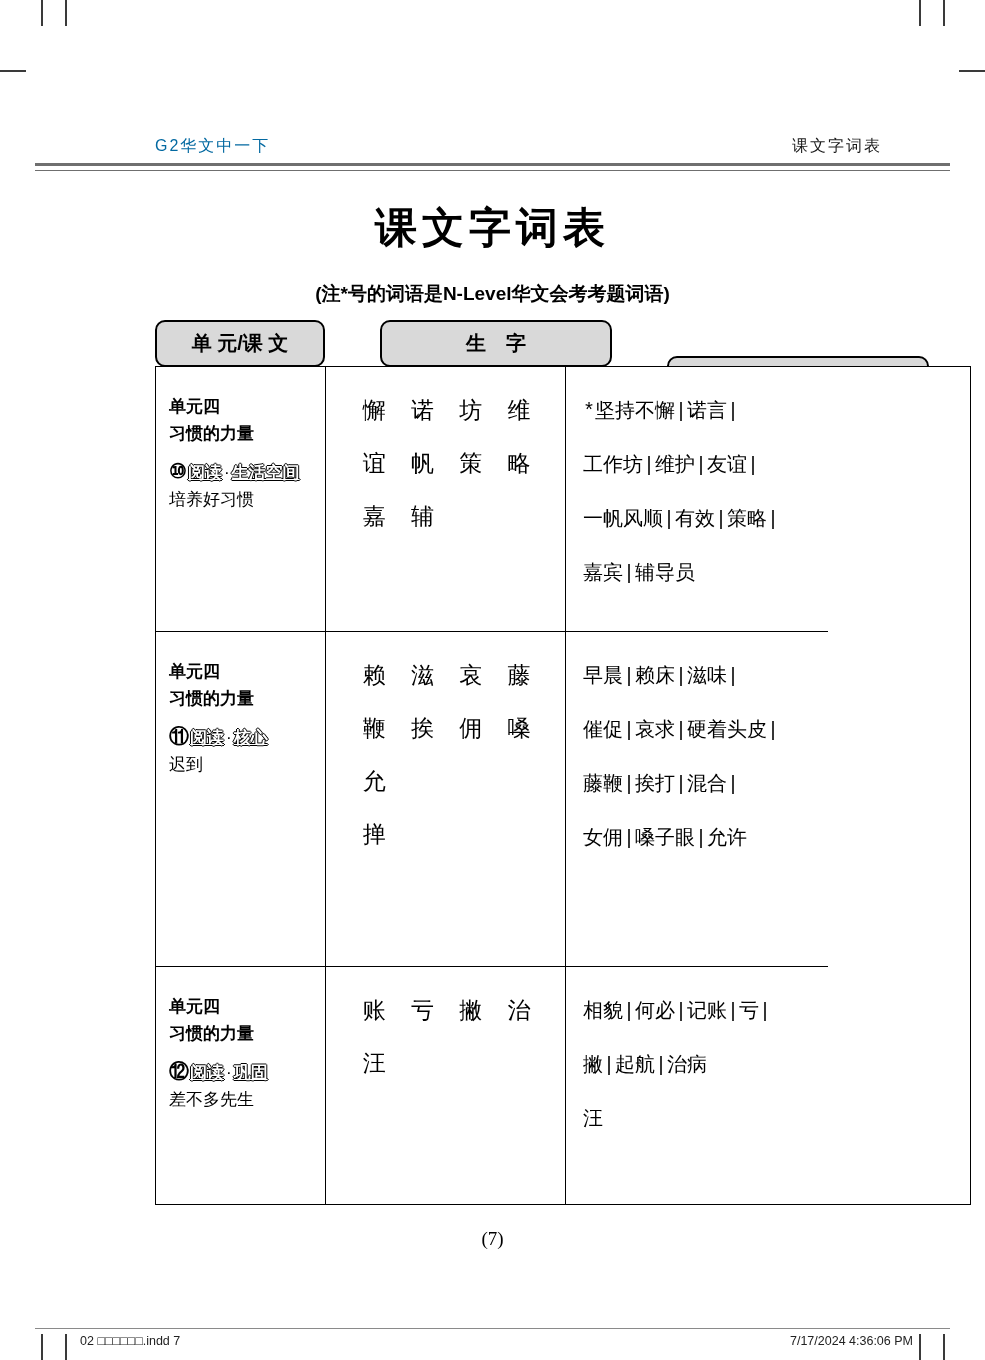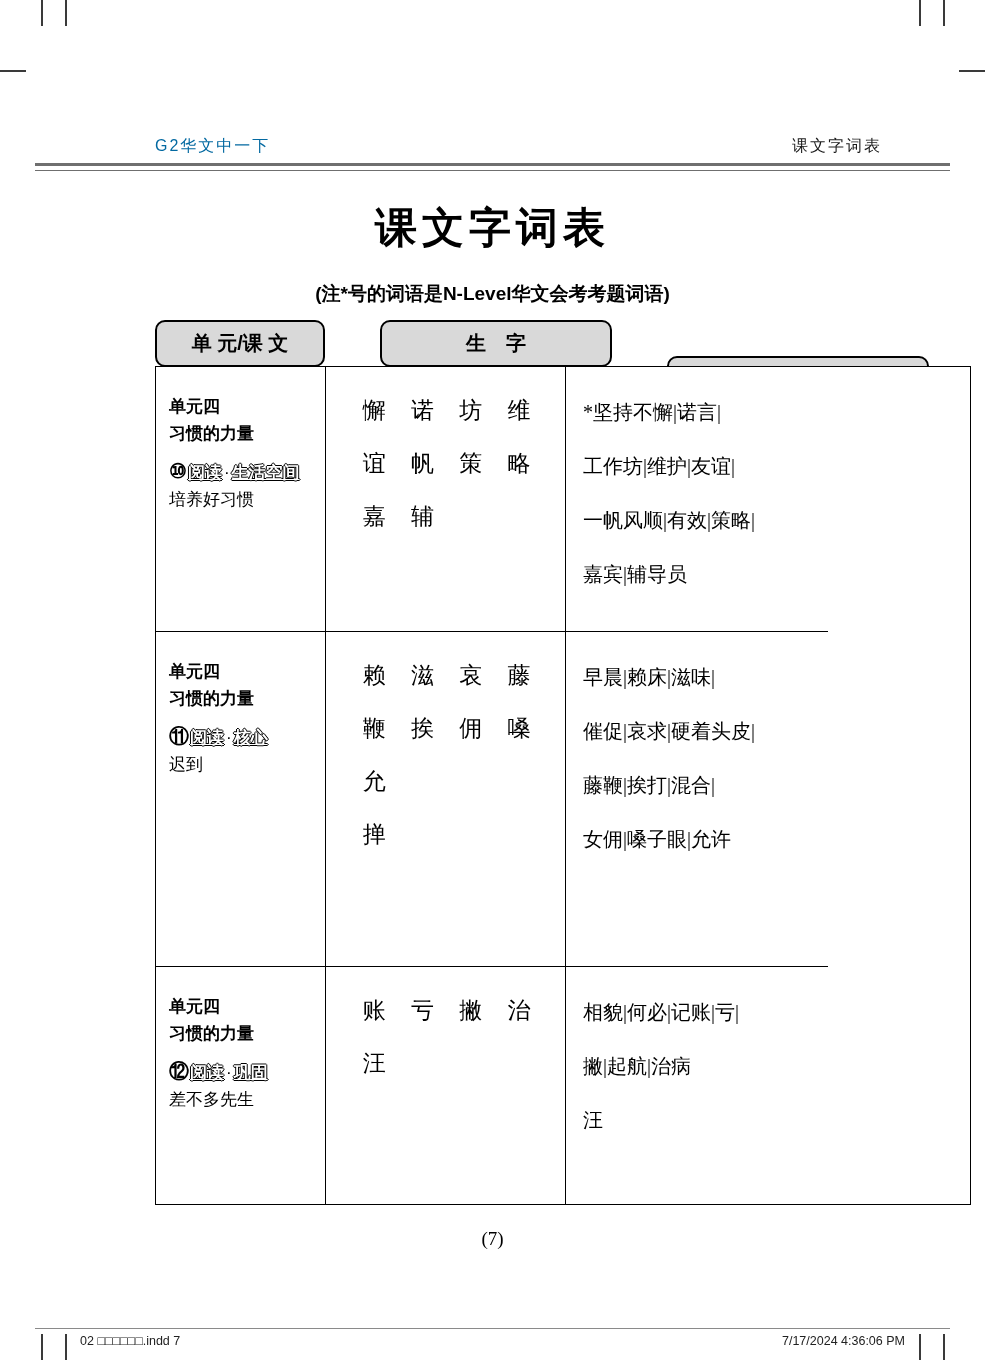--- a/index.html
+++ b/index.html
@@ -99,35 +99,35 @@
   .cell-chars { padding: 30px 22px 0 24px; font-size: 23px; color: #000; }
   .char-line {
     display: grid; grid-template-columns: repeat(4, 1fr);
     line-height: 27px; margin-bottom: 26px;
   }
   .char-line span { justify-self: center; }
 
   
   .cell-words {
     padding: 18px 8px 0 17px;
-    font-family: Liberation Serif, serif;
+    font-family: Liberation Mono, monospace;
     font-size: 20px; line-height: 54px; color: #000;
     white-space: nowrap;
   }
 
   
   .page-num {
     position: absolute; left: 0; right: 0; top: 1228px;
     text-align: center;
     font-family: "Liberation Serif", serif;
     font-size: 19px; color: #000;
   }
   .bottom-rule { position: absolute; left: 35px; right: 35px; top: 1328px; height: 1px; background: #8a8a8a; }
   .print-left  { position: absolute; left: 80px;  top: 1334px; font-size: 12.5px; color: #222; }
-  .print-right { position: absolute; right: 80px; top: 1334px; font-size: 12.5px; color: #222; }
+  .print-right { position: absolute; right: 72px; top: 1334px; font-size: 12.5px; color: #222; }
 </style>
 </head>
 <body>
 
 <div class="page">
 
   <div class="crop-v" style="left:41px;  top:0; height:26px;"></div>
   <div class="crop-v" style="left:65px;  top:0; height:26px;"></div>
   <div class="crop-v" style="left:919px; top:0; height:26px;"></div>
   <div class="crop-v" style="left:943px; top:0; height:26px;"></div>

